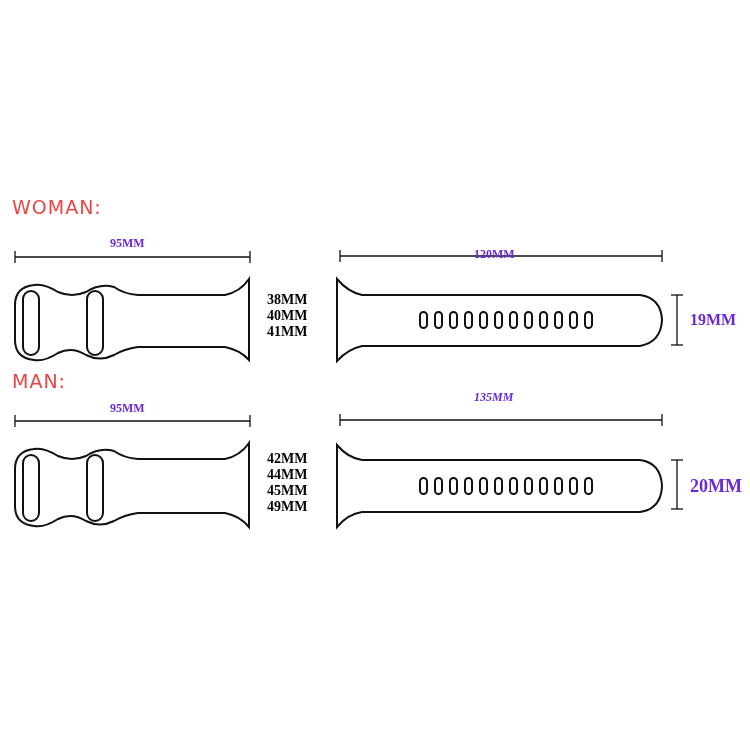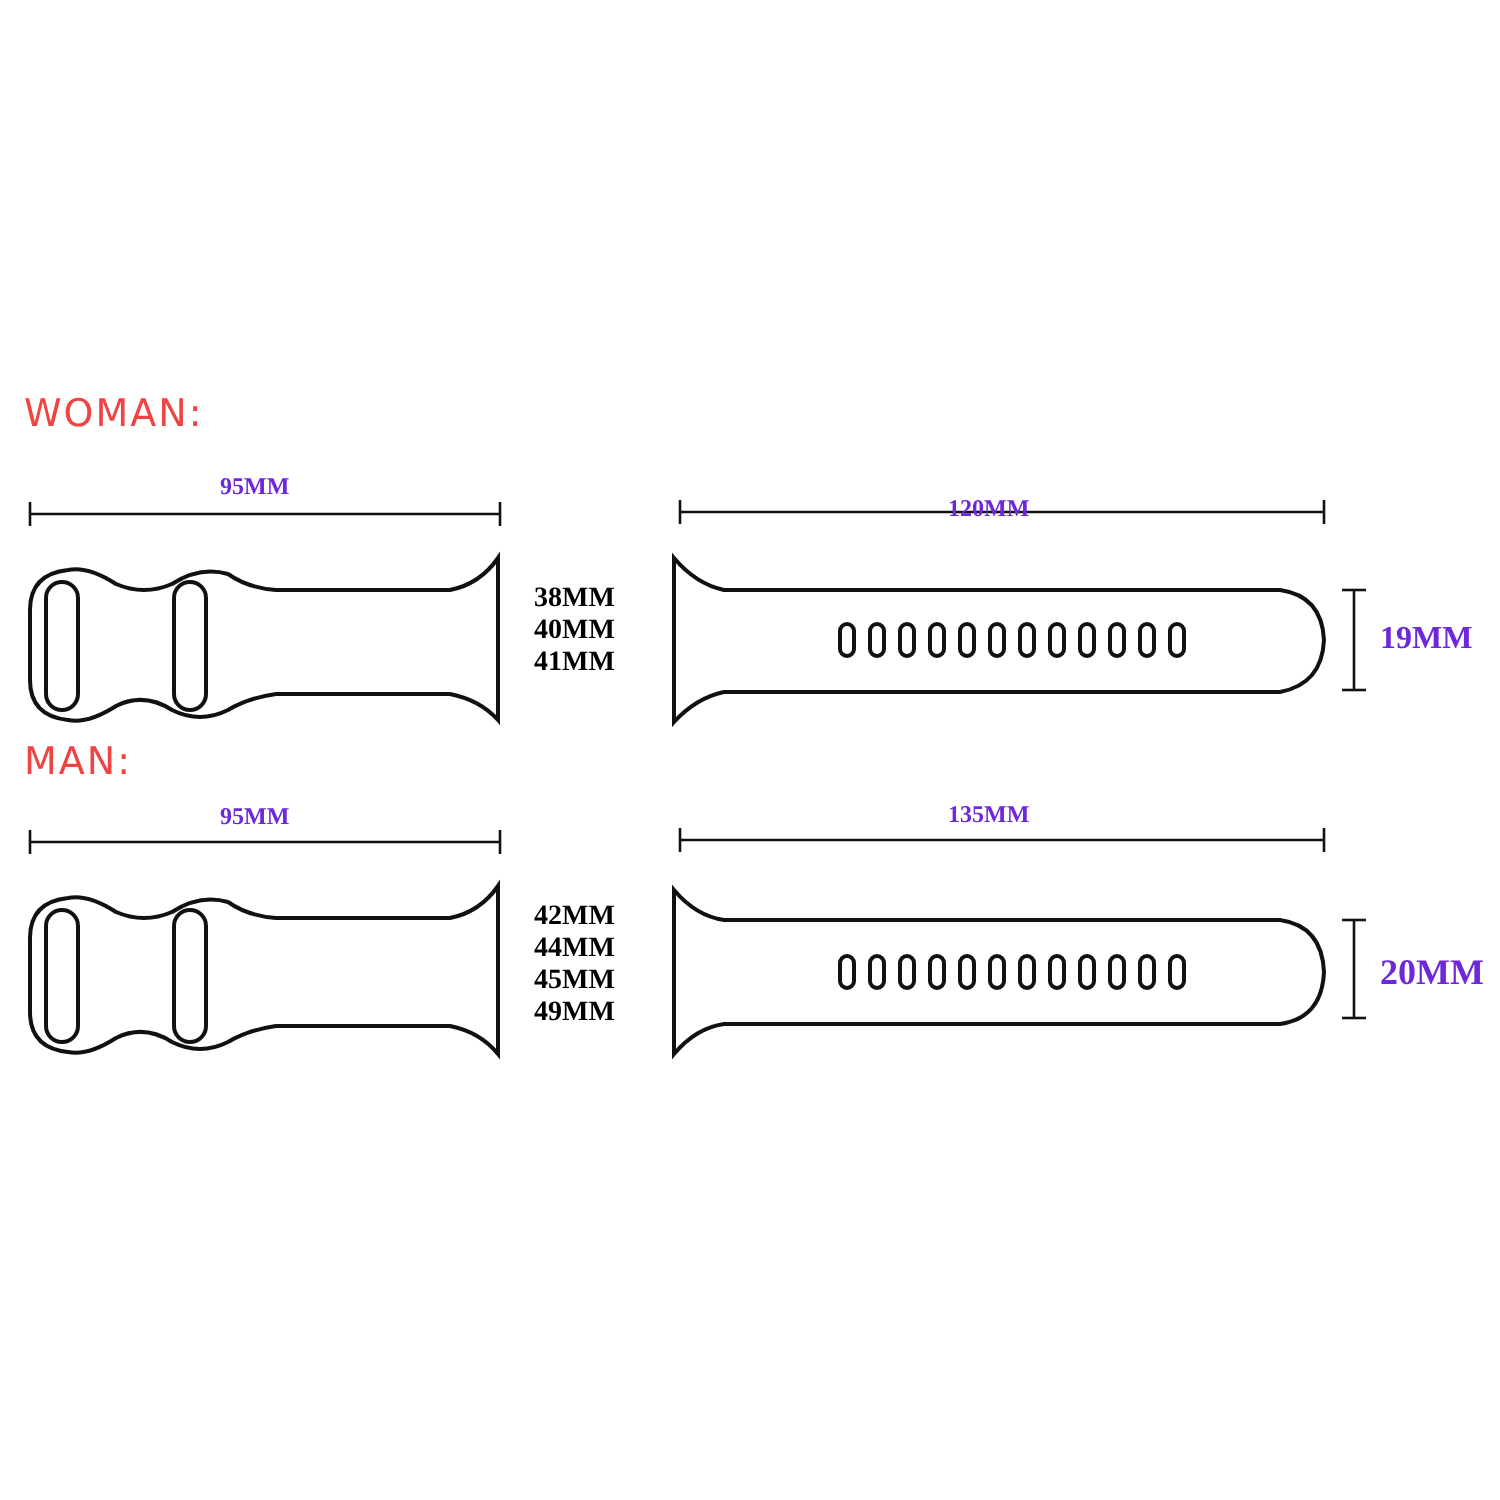--- a/index.html
+++ b/index.html
@@ -103,20 +103,20 @@
 <div class="abs dim" style="left:474px; top:247px;">120MM</div>
 <div class="abs dim" style="left:690px; top:311px; font-size:16px;">19MM</div>
 <div class="abs" style="left:267px; top:292px;">
   <div class="size">38MM</div>
   <div class="size">40MM</div>
   <div class="size">41MM</div>
 </div>
 
 <div class="abs section-label" style="left:12px; top:370px;">MAN:</div>
 <div class="abs dim" style="left:110px; top:401px;">95MM</div>
-<div class="abs dim" style="left:474px; top:400px;">135MM</div>
+<div class="abs dim" style="left:474px; top:390px;font-style:italic;">135MM</div>
 <div class="abs dim" style="left:690px; top:476px; font-size:18px;">20MM</div>
 <div class="abs" style="left:267px; top:451px;">
   <div class="size">42MM</div>
   <div class="size">44MM</div>
   <div class="size">45MM</div>
   <div class="size">49MM</div>
 </div>
 
 </body></html>

